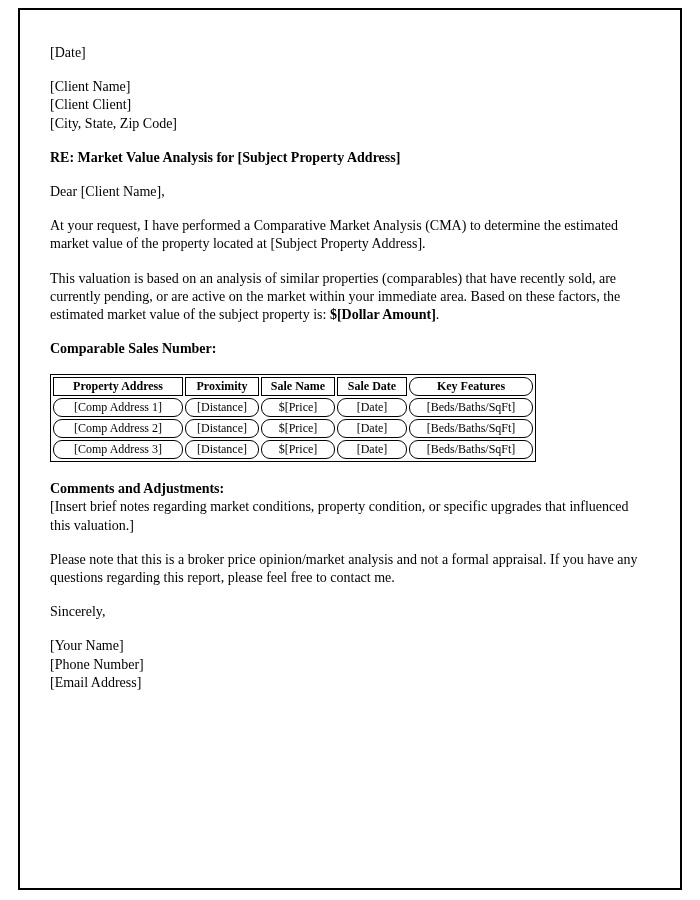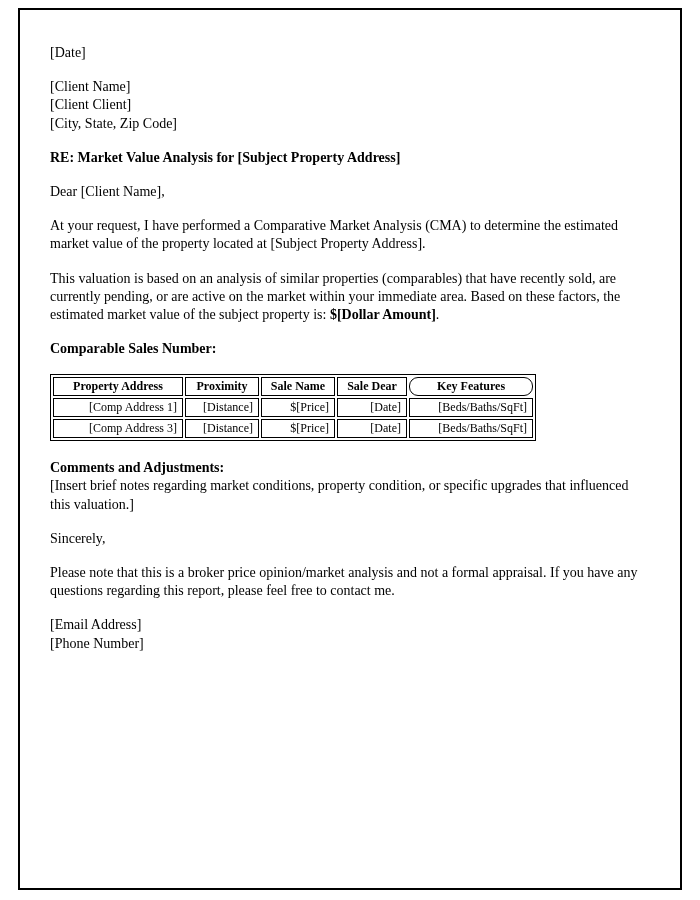--- a/index.html
+++ b/index.html
@@ -46,21 +46,22 @@
     border: 1px solid #000000;
     padding: 1px 5px;
     font-size: 12px;
     white-space: nowrap;
   }
   th {
     font-weight: bold;
     text-align: center;
   }
   td {
-    text-align: right;
+    text-align: center;
+    border-radius: 9px;
   }
   .col-address   { min-width: 118px; }
   .col-proximity { min-width: 62px; margin-left: 44px; }
   .col-price     { min-width: 62px; }
   .col-date      { min-width: 58px; }
   .col-features  { min-width: 112px; border-radius: 9px; }
 </style>
 </head>
 <body>
 
@@ -83,49 +84,57 @@
   <p><span>This valuation is based on an analysis of similar properties (comparables) that have recently sold, are currently pending, or are active on the market within your immediate area. Based on these factors, the estimated market value of the subject property is: </span><span class="bold">$[Dollar Amount]</span><span>.</span></p>
 
   <p class="bold">Comparable Sales Number:</p>
 
   <table>
     <thead>
       <tr>
         <th class="col-address">Property Address</th>
         <th class="col-proximity">Proximity</th>
         <th class="col-price">Sale Name</th>
-        <th class="col-date">Sale Dear</th>
+        <th class="col-date">Sale Date</th>
         <th class="col-features">Key Features</th>
       </tr>
     </thead>
     <tbody>
       <tr>
         <td>[Comp Address 1]</td>
+        <td>[Distance]</td>
+        <td>$[Price]</td>
+        <td>[Date]</td>
+        <td>[Beds/Baths/SqFt]</td>
+      </tr>
+      <tr>
+        <td>[Comp Address 2]</td>
         <td>[Distance]</td>
         <td>$[Price]</td>
         <td>[Date]</td>
         <td>[Beds/Baths/SqFt]</td>
       </tr>
       <tr>
         <td>[Comp Address 3]</td>
         <td>[Distance]</td>
         <td>$[Price]</td>
         <td>[Date]</td>
         <td>[Beds/Baths/SqFt]</td>
       </tr>
     </tbody>
   </table>
 
   <div class="line-block">
     <div class="bold">Comments and Adjustments:</div>
     <div>[Insert brief notes regarding market conditions, property condition, or specific upgrades that influenced this valuation.]</div>
   </div>
 
+  <p>Please note that this is a broker price opinion/market analysis and not a formal appraisal. If you have any questions regarding this report, please feel free to contact me.</p>
+
   <p>Sincerely,</p>
 
-  <p>Please note that this is a broker price opinion/market analysis and not a formal appraisal. If you have any questions regarding this report, please feel free to contact me.</p>
-
   <div class="line-block">
+    <div>[Your Name]</div>
+    <div>[Phone Number]</div>
     <div>[Email Address]</div>
-    <div>[Phone Number]</div>
   </div>
 
 </div>
 
 </body></html>

